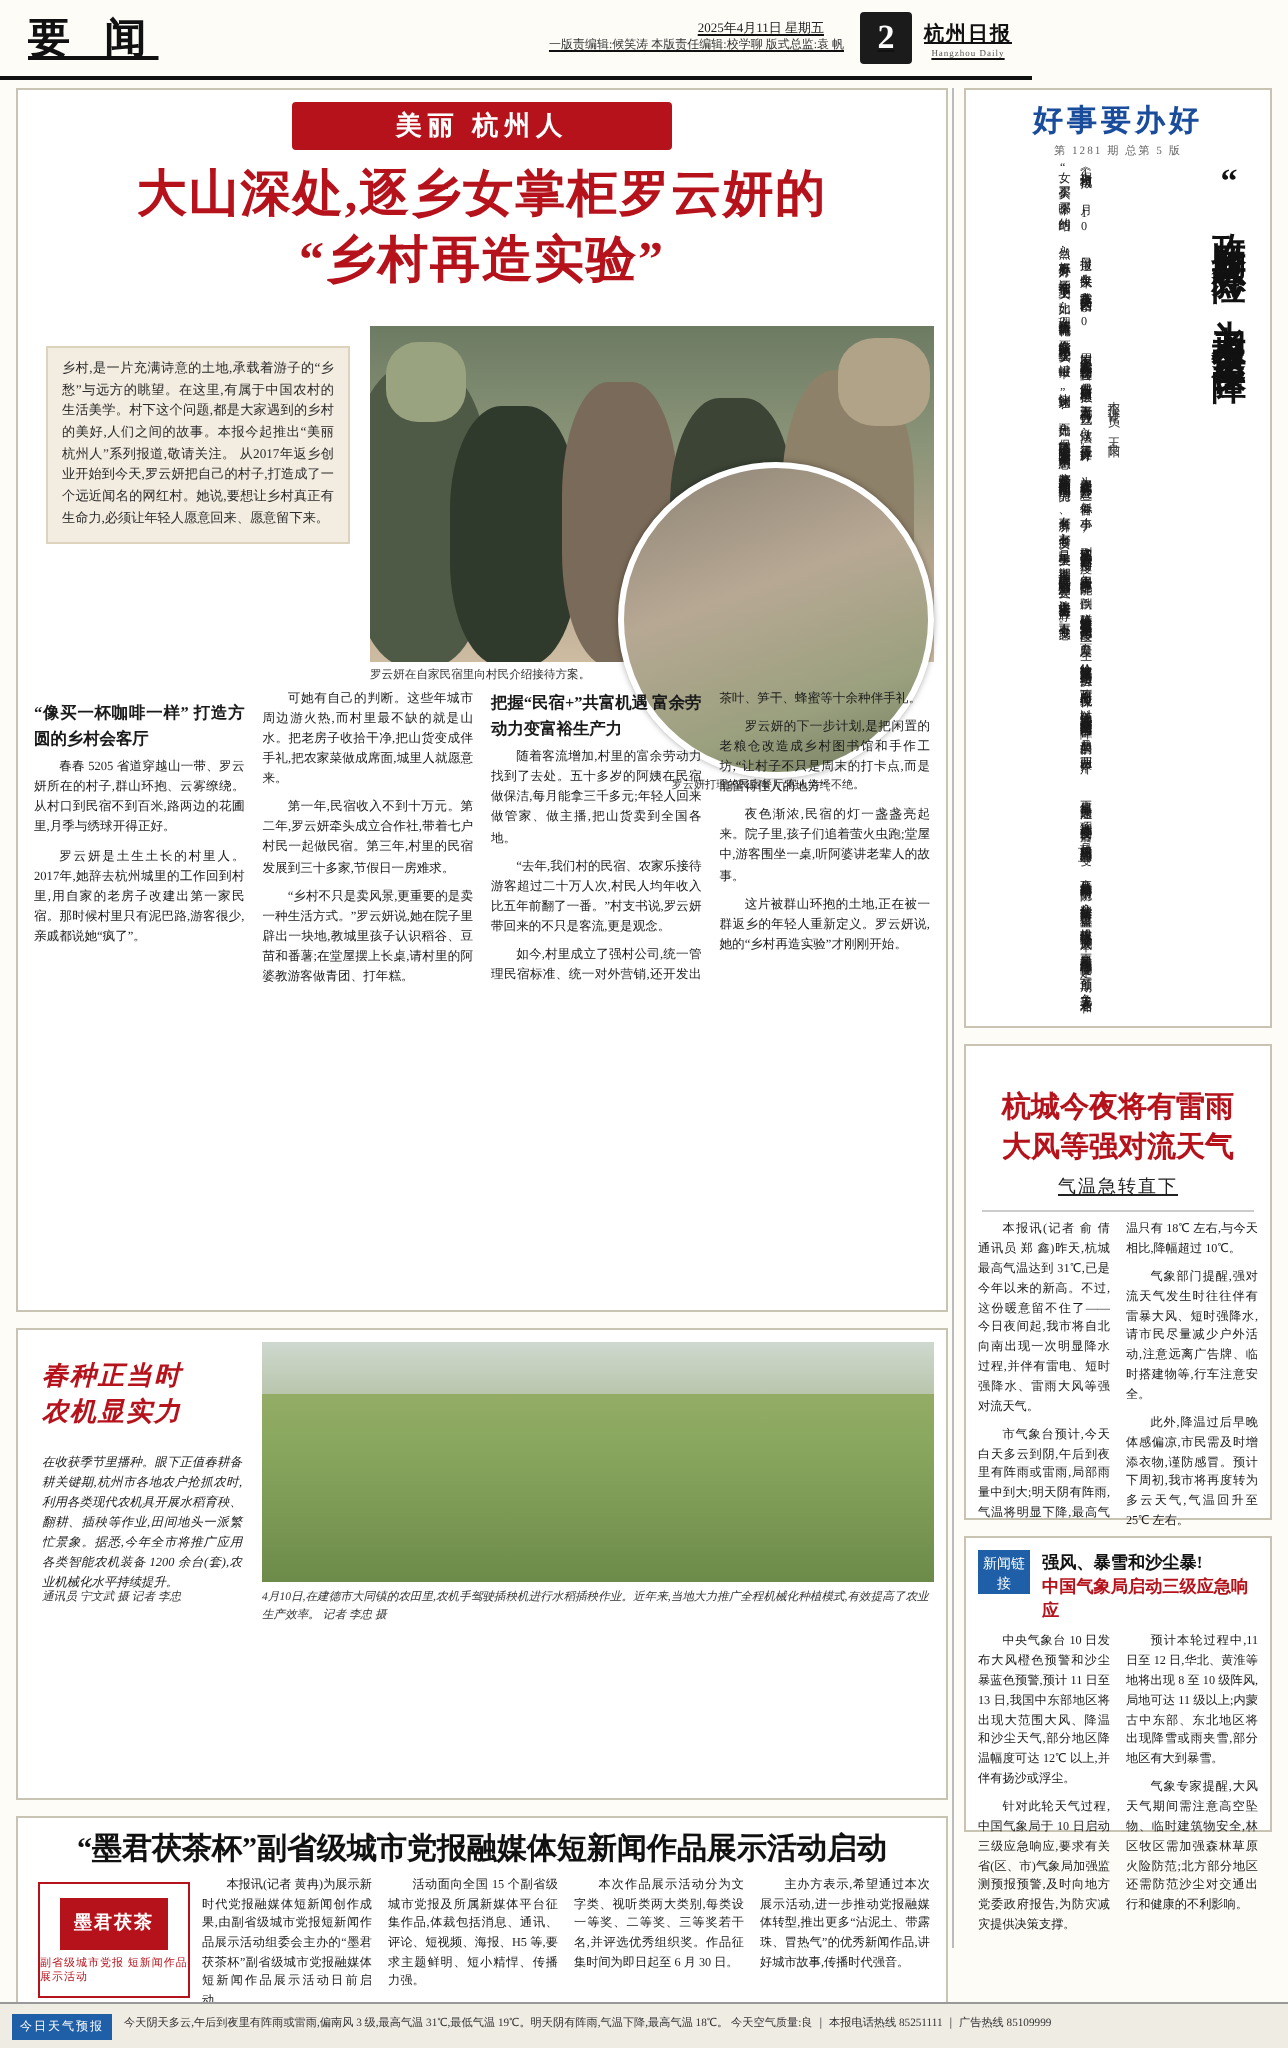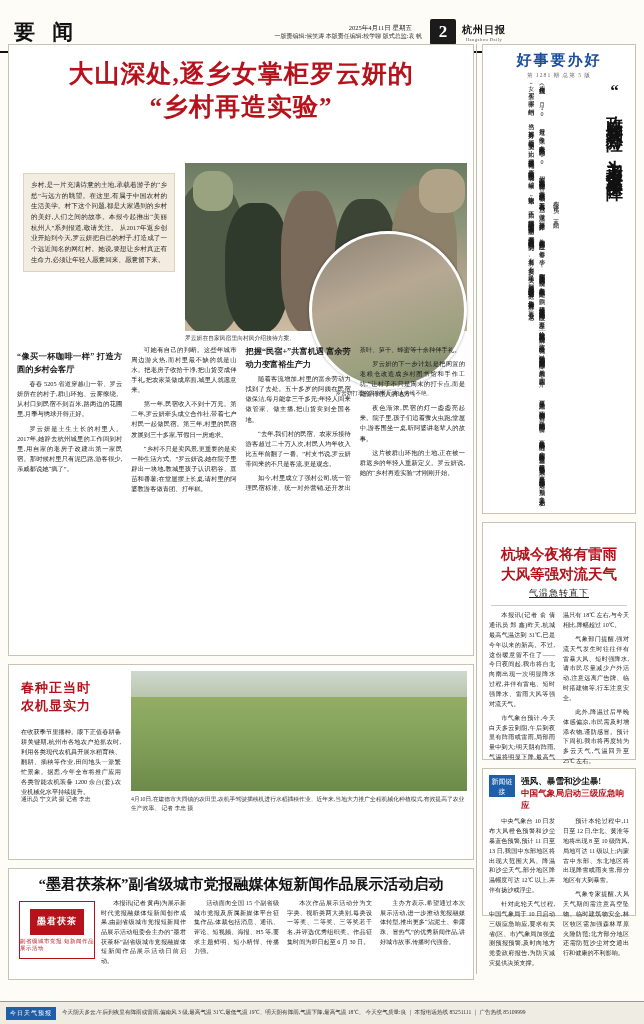--- a/index.html
+++ b/index.html
@@ -8,23 +8,23 @@
     background:#ffffff;
     font-family:"Liberation Serif", serif;
     color:#111;
     overflow:hidden;
     position:relative;
   }
   .page{position:relative;width:644px;height:1024px;background:#fdfcf7;}
 
   
   .masthead{
-    position:absolute;left:0;top:13px;width:516px;height:38px;
+    position:absolute;left:0;top:0;width:516px;height:38px;
     border-bottom:2px solid #111;
-    display:flex;align-items:center;
+    display:flex;align-items:center;text-decoration:underline;
   }
   .mh-title{
     font-size:21px;font-weight:bold;letter-spacing:6px;
     margin-left:14px;color:#111;font-family:"Liberation Serif",serif;
   }
   .mh-mid{
     flex:1;text-align:right;font-size:6.2px;color:#222;line-height:1.5;
     padding-right:8px;
   }
   .mh-date{font-size:6.5px;color:#222;margin-right:10px;}
@@ -92,21 +92,21 @@
     font-size:6.3px;line-height:1.6;text-align:justify;color:#1a1a1a;
   }
   .body-cols p{margin:0 0 4px 0;text-indent:2em;}
   .body-cols .sh{
     text-indent:0;font-weight:bold;font-size:8.2px;margin:5px 0 3px;
   }
 
   
   .agri{
     position:relative;margin-top:8px;border:1px solid #c9c3b4;background:#fff;
-    height:196px;box-sizing:border-box;padding:2px;
+    height:236px;box-sizing:border-box;padding:2px;font-style:italic;
   }
   .agri-title{
     position:absolute;left:12px;top:14px;width:100px;
     font-size:13px;font-weight:bold;color:#b5121b;line-height:1.35;
     letter-spacing:1px;
   }
   .agri-text{
     position:absolute;left:12px;top:62px;width:100px;
     font-size:6.2px;line-height:1.6;color:#222;text-align:justify;
   }
@@ -245,20 +245,23 @@
       <div class="cn">杭州日报</div>
       <div class="en">Hangzhou Daily</div>
     </div>
   </div>
 
   <div class="vrule"></div>
 
   <div class="left-col">
 
     <div class="story-box">
+      <div class="banner">
+        <span>美丽 杭州人</span>
+      </div>
       <div class="headline">
         <span>大山深处,逐乡女掌柜罗云妍的</span>
         <span class="l2">“乡村再造实验”</span>
       </div>
 
       <div class="lede">乡村,是一片充满诗意的土地,承载着游子的“乡愁”与远方的眺望。在这里,有属于中国农村的生活美学。村下这个问题,都是大家遇到的乡村的美好,人们之间的故事。本报今起推出“美丽杭州人”系列报道,敬请关注。
 从2017年返乡创业开始到今天,罗云妍把自己的村子,打造成了一个远近闻名的网红村。她说,要想让乡村真正有生命力,必须让年轻人愿意回来、愿意留下来。</div>
 
       <div class="photo-main">
         <div class="blobs">

